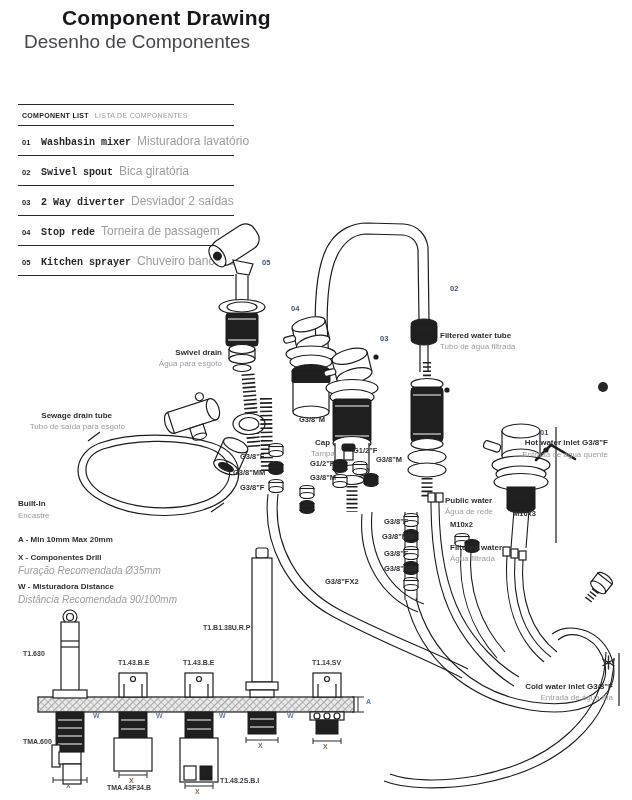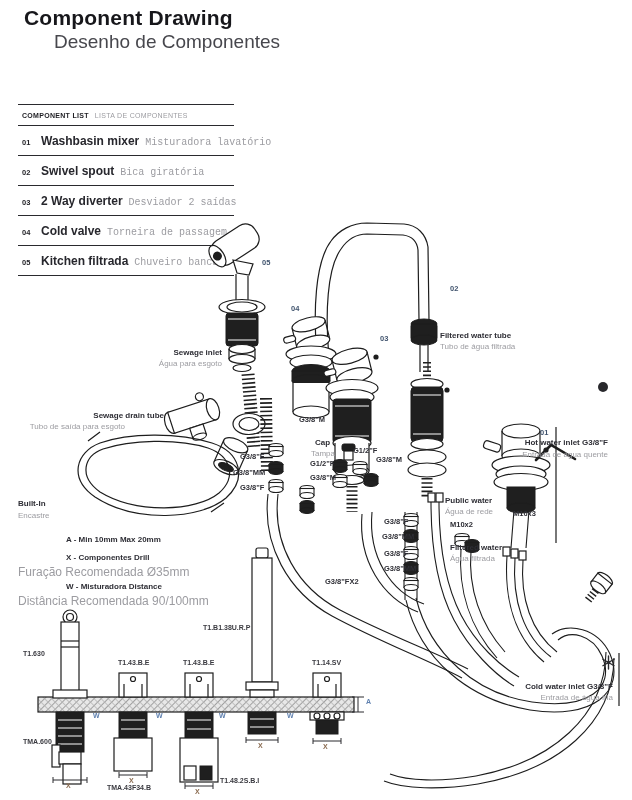--- a/index.html
+++ b/index.html
@@ -1,40 +1,40 @@
 <!DOCTYPE html>
 <html><head>
 <meta charset="utf-8">
 <style>
   html,body{margin:0;padding:0;background:#ffffff;}
   #page{position:relative;width:632px;height:800px;background:#fff;overflow:hidden;
         font-family:"Liberation Sans","DejaVu Sans",sans-serif;}
   .abs{position:absolute;}
-  .title{font-size:21px;font-weight:800;color:#17171b;letter-spacing:.2px;}
-  .subtitle{font-size:19px;color:#47474d;margin-left:30px;}
+  .title{font-size:21px;font-weight:800;color:#17171b;letter-spacing:.2px;margin-left:38px;}
+  .subtitle{font-size:19px;color:#47474d;}
   
   .clist{position:absolute;left:18px;top:104px;width:216px;border-bottom:1px solid #2a2a2e;}
   .crow{display:flex;gap:6px;align-items:baseline;border-top:1px solid #2a2a2e;padding:8px 0 7px 4px;}
   .chead{padding:7px 0 6px 4px;}
   .chl{font-weight:bold;font-size:7px;letter-spacing:.3px;color:#1d1d22;}
   .chs{font-size:7px;color:#9c9ca1;letter-spacing:.3px;}
   .cnum{font-weight:bold;font-size:7.5px;width:13px;flex:none;color:#232328;}
-  .cen{font-weight:bold;font-size:12px;color:#27272d;white-space:nowrap;}
-  .cpt{font-size:10px;color:#9c9ca1;white-space:nowrap;font-family:Liberation Mono, monospace;}
+  .cen{font-weight:bold;font-size:10px;color:#27272d;white-space:nowrap;font-family:Liberation Mono, monospace;}
+  .cpt{font-size:12px;color:#9c9ca1;white-space:nowrap;}
   
   .lb{font-weight:bold;font-size:8px;color:#2e2e35;white-space:nowrap;}
   .lp{font-size:8px;color:#9c9ca1;white-space:nowrap;}
   .rt{text-align:right;}
   .th{font-weight:bold;font-size:7.5px;color:#2e2e35;white-space:nowrap;}
   .co{font-weight:bold;font-size:7.5px;color:#41546e;}
   .pn{font-weight:bold;font-size:7px;color:#3a3a40;white-space:nowrap;}
   .dw{font-weight:bold;font-size:7px;color:#5d7fae;}
   .dx{font-weight:bold;font-size:7px;color:#8a6b50;}
-  .note-b{font-weight:bold;font-size:8px;color:#2e2e35;white-space:nowrap;margin-left:48px;}
-  .note-g{font-size:12px;color:#9c9ca1;white-space:nowrap;}
+  .note-b{font-weight:bold;font-size:8px;color:#2e2e35;white-space:nowrap;}
+  .note-g{font-size:10px;color:#9c9ca1;white-space:nowrap;font-style:italic;}
   .hotdot{position:absolute;left:598px;top:382px;width:10px;height:10px;border-radius:50%;background:#28282c;}
   
   svg .s{stroke:#1d1d1d;stroke-width:1.2;fill:none;}
   svg .sw{stroke:#1d1d1d;stroke-width:1.2;fill:#ffffff;}
   svg .sd{stroke:#1d1d1d;stroke-width:1;fill:#1f1f1f;}
   svg .wl{stroke:#ffffff;stroke-width:1;fill:none;}
   svg .corr{stroke:#1f1f1f;fill:none;}
   svg .hose{stroke:#1d1d1d;stroke-width:1.1;fill:none;}
   svg .dim{stroke:#2a2a2e;stroke-width:1;fill:none;}
 </style>
@@ -61,26 +61,26 @@
       <span class="cen">Swivel spout</span>
       <span class="cpt">Bica giratória</span>
     </div>
     <div class="crow">
       <span class="cnum">03</span>
       <span class="cen">2 Way diverter</span>
       <span class="cpt">Desviador 2 saídas</span>
     </div>
     <div class="crow">
       <span class="cnum">04</span>
-      <span class="cen">Cold valve</span>
+      <span class="cen">Stop rede</span>
       <span class="cpt">Torneira de passagem</span>
     </div>
     <div class="crow">
       <span class="cnum">05</span>
-      <span class="cen">Kitchen filtrada</span>
+      <span class="cen">Kitchen sprayer</span>
       <span class="cpt">Chuveiro bancada</span>
     </div>
   </div>
 
   <svg class="abs" style="left:0;top:0" width="632" height="800" viewBox="0 0 632 800">
     <defs>
       <pattern id="hatch" width="5" height="5" patternUnits="userSpaceOnUse" patternTransform="rotate(45)">
         <rect width="5" height="5" fill="#e8e8e8"></rect>
         <line x1="0" y1="0" x2="0" y2="5" stroke="#8e8e8e" stroke-width="1.6"></line>
         <line x1="0" y1="2.5" x2="5" y2="2.5" stroke="#b5b5b5" stroke-width="0.8"></line>
@@ -342,24 +342,24 @@
       <path class="dim" d="M313,741 h28 M313,738 v6 M341,738 v6"></path>
     </g>
   </svg>
 
   <div class="abs co" style="left:540px;top:428px">01</div>
   <div class="abs co" style="left:450px;top:284px">02</div>
   <div class="abs co" style="left:380px;top:334px">03</div>
   <div class="abs co" style="left:291px;top:304px">04</div>
   <div class="abs co" style="left:262px;top:258px">05</div>
 
-  <div class="abs lb rt" style="right:410px;top:348px">Sewage inlet</div>
+  <div class="abs lb rt" style="right:410px;top:348px">Swivel drain</div>
   <div class="abs lp rt" style="right:410px;top:359px">Água para esgoto</div>
 
-  <div class="abs lb rt" style="right:468px;top:411px">Sewage drain tube</div>
+  <div class="abs lb rt" style="right:520px;top:411px">Sewage drain tube</div>
   <div class="abs lp rt" style="right:507px;top:422px">Tubo de saída para esgoto</div>
 
   <div class="abs lb" style="left:440px;top:331px">Filtered water tube</div>
   <div class="abs lp" style="left:440px;top:342px">Tubo de água filtrada</div>
 
   <div class="abs lb rt" style="right:24px;top:438px">Hot water inlet G3/8"F</div>
   <div class="abs lp rt" style="right:24px;top:450px">Entrada de água quente</div>
   <div class="hotdot"></div>
 
   <div class="abs lb rt" style="right:19px;top:682px">Cold water inlet G3/8"F</div>

